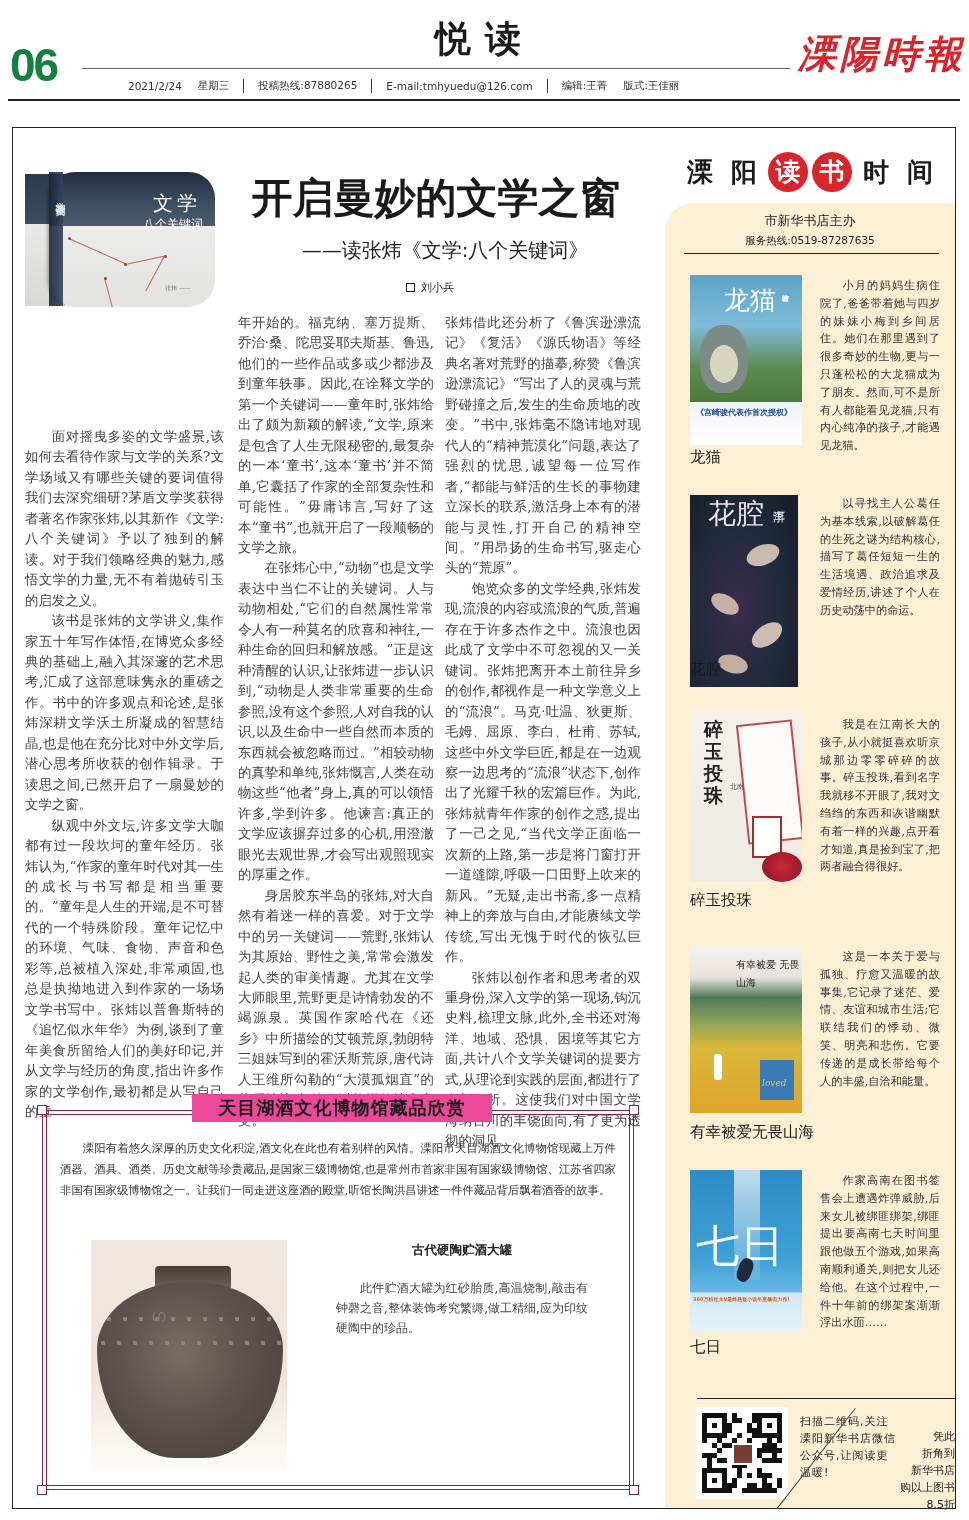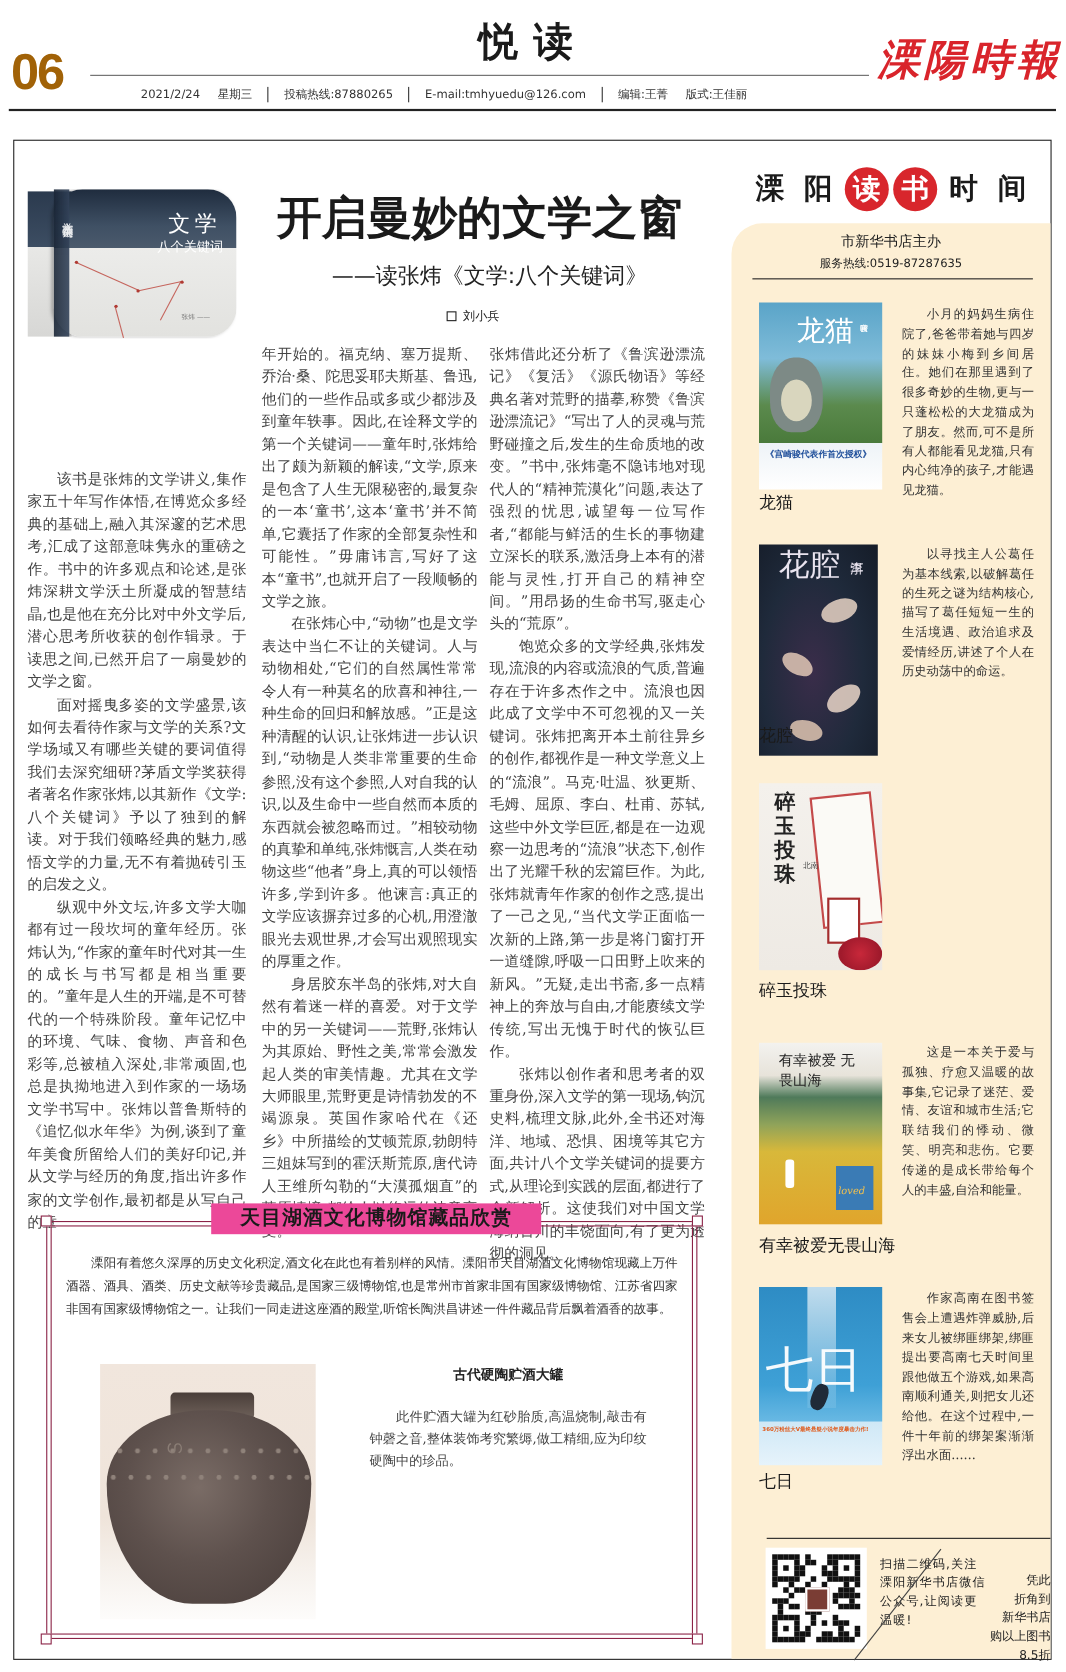--- a/index.html
+++ b/index.html
@@ -1,20 +1,20 @@
 <!DOCTYPE html>
 <html><head>
 <meta charset="utf-8">
 <style>
   * { box-sizing: border-box; margin: 0; padding: 0; }
   html, body { width: 969px; height: 1520px; background: #ffffff; overflow: hidden; }
   body { position: relative; font-family: "DejaVu Serif", "Liberation Serif", serif; color: #333; }
 
   
-  .page-num { position: absolute; left: 10px; top: 40px; font-family: "Liberation Sans", sans-serif; font-weight: bold; font-size: 46px; color: #a16207; letter-spacing: -2px; line-height: 50px; }
+  .page-num { position: absolute; left: 10px; top: 40px; font-family: "Liberation Sans", sans-serif; font-weight: bold; font-size: 46px; color: #15803d; letter-spacing: -2px; line-height: 50px; }
   .section-title { position: absolute; left: 430px; top: 16px; width: 110px; text-align: center; font-family: "DejaVu Sans", sans-serif; font-weight: bold; font-size: 36px; color: #1a1a1a; letter-spacing: 14px; line-height: 46px; }
   .head-rule { position: absolute; left: 82px; top: 68px; width: 708px; height: 1px; background: #666; }
   .head-info { position: absolute; left: 128px; top: 78px; height: 16px; display: flex; align-items: center; font-family: "DejaVu Sans", sans-serif; font-size: 10.5px; color: #333; white-space: nowrap; }
   .head-info .sep { display: inline-block; width: 1px; height: 14px; background: #333; margin: 0 14px; }
   .head-info .gap { display: inline-block; width: 16px; }
   .masthead { position: absolute; left: 798px; top: 30px; font-family: "DejaVu Serif", serif; font-weight: bold; font-style: italic; font-size: 38px; color: #d9242b; letter-spacing: 4px; line-height: 48px; }
   .thick-rule { position: absolute; left: 8px; top: 99px; width: 952px; height: 2px; background: #222; }
 
   
   .outer-frame { position: absolute; left: 12px; top: 127px; width: 944px; height: 1382px; border: 1.5px solid #222; }
@@ -139,22 +139,22 @@
 </div>
 
 <h1 class="headline">开启曼妙的文学之窗</h1>
 <div class="subhead">——读张炜《文学:八个关键词》</div>
 <div class="byline">
   <span class="box"></span>
   <span>刘小兵</span>
 </div>
 
 <div class="col col1">
+  <p>面对摇曳多姿的文学盛景,该如何去看待作家与文学的关系?文学场域又有哪些关键的要词值得我们去深究细研?茅盾文学奖获得者著名作家张炜,以其新作《文学:八个关键词》予以了独到的解读。对于我们领略经典的魅力,感悟文学的力量,无不有着抛砖引玉的启发之义。</p>
   <p>该书是张炜的文学讲义,集作家五十年写作体悟,在博览众多经典的基础上,融入其深邃的艺术思考,汇成了这部意味隽永的重磅之作。书中的许多观点和论述,是张炜深耕文学沃土所凝成的智慧结晶,也是他在充分比对中外文学后,潜心思考所收获的创作辑录。于读思之间,已然开启了一扇曼妙的文学之窗。</p>
-  <p>面对摇曳多姿的文学盛景,该如何去看待作家与文学的关系?文学场域又有哪些关键的要词值得我们去深究细研?茅盾文学奖获得者著名作家张炜,以其新作《文学:八个关键词》予以了独到的解读。对于我们领略经典的魅力,感悟文学的力量,无不有着抛砖引玉的启发之义。</p>
   <p>纵观中外文坛,许多文学大咖都有过一段坎坷的童年经历。张炜认为,“作家的童年时代对其一生的成长与书写都是相当重要的。”童年是人生的开端,是不可替代的一个特殊阶段。童年记忆中的环境、气味、食物、声音和色彩等,总被植入深处,非常顽固,也总是执拗地进入到作家的一场场文学书写中。张炜以普鲁斯特的《追忆似水年华》为例,谈到了童年美食所留给人们的美好印记,并从文学与经历的角度,指出许多作家的文学创作,最初都是从写自己的童</p>
 </div>
 <div class="col col2">
   <p class="cont">年开始的。福克纳、塞万提斯、乔治·桑、陀思妥耶夫斯基、鲁迅,他们的一些作品或多或少都涉及到童年轶事。因此,在诠释文学的第一个关键词——童年时,张炜给出了颇为新颖的解读,“文学,原来是包含了人生无限秘密的,最复杂的一本‘童书’,这本‘童书’并不简单,它囊括了作家的全部复杂性和可能性。”毋庸讳言,写好了这本“童书”,也就开启了一段顺畅的文学之旅。</p>
   <p>在张炜心中,“动物”也是文学表达中当仁不让的关键词。人与动物相处,“它们的自然属性常常令人有一种莫名的欣喜和神往,一种生命的回归和解放感。”正是这种清醒的认识,让张炜进一步认识到,“动物是人类非常重要的生命参照,没有这个参照,人对自我的认识,以及生命中一些自然而本质的东西就会被忽略而过。”相较动物的真挚和单纯,张炜慨言,人类在动物这些“他者”身上,真的可以领悟许多,学到许多。他谏言:真正的文学应该摒弃过多的心机,用澄澈眼光去观世界,才会写出观照现实的厚重之作。</p>
   <p>身居胶东半岛的张炜,对大自然有着迷一样的喜爱。对于文学中的另一关键词——荒野,张炜认为其原始、野性之美,常常会激发起人类的审美情趣。尤其在文学大师眼里,荒野更是诗情勃发的不竭源泉。英国作家哈代在《还乡》中所描绘的艾顿荒原,勃朗特三姐妹写到的霍沃斯荒原,唐代诗人王维所勾勒的“大漠孤烟直”的荒原情境,都给人以悠远的诗意享受。</p>
 </div>
 <div class="col col3">
   <p class="cont">张炜借此还分析了《鲁滨逊漂流记》《复活》《源氏物语》等经典名著对荒野的描摹,称赞《鲁滨逊漂流记》“写出了人的灵魂与荒野碰撞之后,发生的生命质地的改变。”书中,张炜毫不隐讳地对现代人的“精神荒漠化”问题,表达了强烈的忧思,诚望每一位写作者,“都能与鲜活的生长的事物建立深长的联系,激活身上本有的潜能与灵性,打开自己的精神空间。”用昂扬的生命书写,驱走心头的“荒原”。</p>
   <p>饱览众多的文学经典,张炜发现,流浪的内容或流浪的气质,普遍存在于许多杰作之中。流浪也因此成了文学中不可忽视的又一关键词。张炜把离开本土前往异乡的创作,都视作是一种文学意义上的“流浪”。马克·吐温、狄更斯、毛姆、屈原、李白、杜甫、苏轼,这些中外文学巨匠,都是在一边观察一边思考的“流浪”状态下,创作出了光耀千秋的宏篇巨作。为此,张炜就青年作家的创作之惑,提出了一己之见,“当代文学正面临一次新的上路,第一步是将门窗打开一道缝隙,呼吸一口田野上吹来的新风。”无疑,走出书斋,多一点精神上的奔放与自由,才能赓续文学传统,写出无愧于时代的恢弘巨作。</p>
@@ -201,25 +201,26 @@
 
 <div class="sb-book" style="top:712px;height:200px;">
   <div class="sb-cover cv-suiyu" style="top:0;width:112px;">
     <span class="cv-big" style="left:14px;top:6px;font-size:19px;color:#222;width:22px;line-height:22px;font-weight:bold;">碎玉投珠</span>
     <div style="position:absolute;left:52px;top:10px;width:56px;height:120px;background:#fbfaf6;border:2px solid #c44a4a;transform:rotate(-6deg);"></div>
     <div style="position:absolute;left:62px;top:104px;width:30px;height:42px;background:#fff;border:2px solid #a42d2d;"></div>
     <div style="position:absolute;left:72px;top:140px;width:40px;height:30px;background:radial-gradient(circle,#c8283a 0%,#a01a2c 70%);border-radius:50%;"></div>
     <span class="cv-small" style="left:40px;top:70px;color:#444;font-size:7px;">北南</span>
   </div>
   <div class="sb-name" style="top:178px;">碎玉投珠</div>
+  <p class="sb-desc" style="top:4px;">我是在江南长大的孩子,从小就挺喜欢听京城那边零零碎碎的故事。碎玉投珠,看到名字我就移不开眼了,我对文绉绉的东西和诙谐幽默有着一样的兴趣,点开看才知道,真是捡到宝了,把两者融合得很好。</p>
 </div>
 
 <div class="sb-book" style="top:948px;height:200px;">
   <div class="sb-cover cv-youxing" style="top:0;width:112px;">
-    <span class="cv-big" style="left:18px;top:8px;font-size:13px;color:#222;width:70px;line-height:18px;">有幸被爱 无畏山海</span>
+    <span class="cv-big" style="left:46px;top:8px;font-size:10px;color:#222;width:70px;line-height:18px;">有幸被爱 无畏山海</span>
     <div style="position:absolute;left:70px;top:112px;width:34px;height:40px;background:#3a7bb5;">
       <span style="position:absolute;left:2px;top:18px;font-family:'DejaVu Serif',serif;font-style:italic;font-size:9px;color:#f2c14e;">loved</span>
     </div>
     <div style="position:absolute;left:24px;top:106px;width:8px;height:26px;background:#fff;border-radius:3px;"></div>
   </div>
   <div class="sb-name" style="top:174px;">有幸被爱无畏山海</div>
   <p class="sb-desc" style="top:0;">这是一本关于爱与孤独、疗愈又温暖的故事集,它记录了迷茫、爱情、友谊和城市生活;它联结我们的悸动、微笑、明亮和悲伤。它要传递的是成长带给每个人的丰盛,自洽和能量。</p>
 </div>
 
 <div class="sb-book" style="top:1170px;height:200px;">

